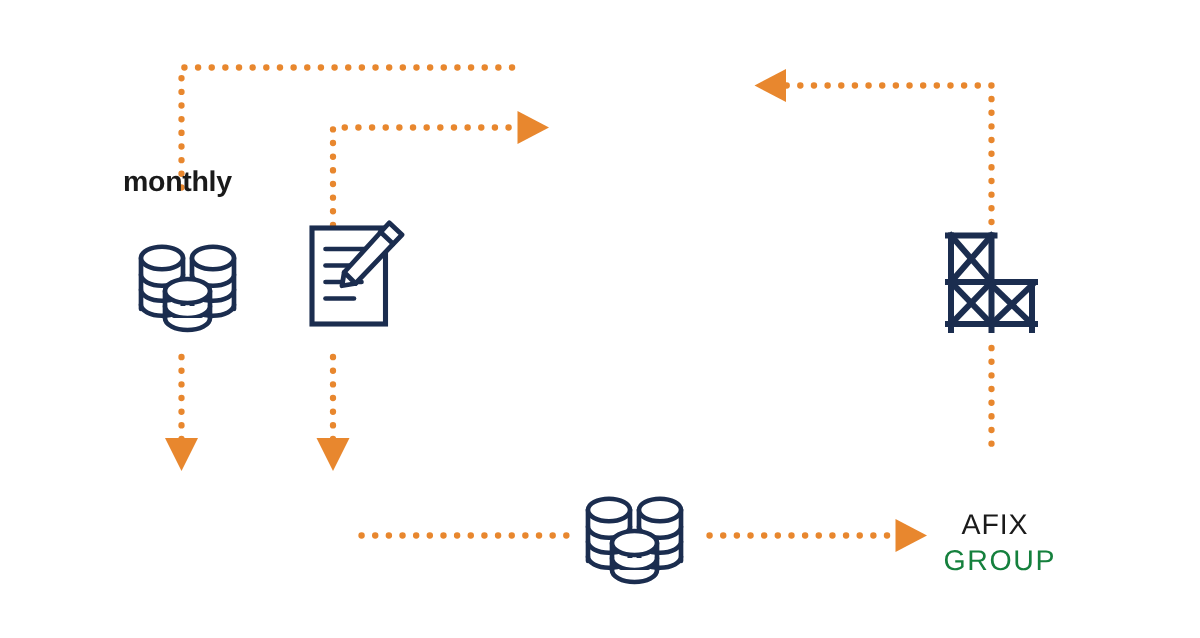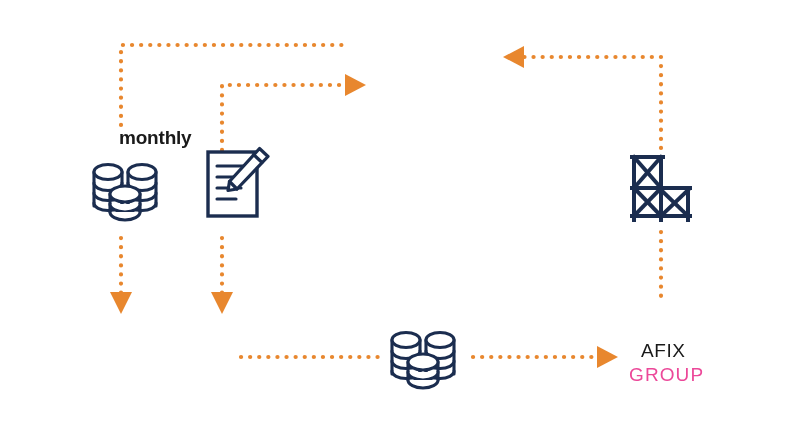--- a/index.html
+++ b/index.html
@@ -24,41 +24,40 @@
     width: 800px;
     height: 425px;
   }
   .label {
     position: absolute;
     white-space: nowrap;
     line-height: 1;
   }
   #label-monthly {
     left: 82px;
-    top: 128px;
+    top: 112px;
     font-size: 19px;
     font-weight: bold;
     color: #1a1a1a;
     letter-spacing: -0.2px;
-    margin-left: 37px;
   }
   #label-afix {
     left: 641px;
     top: 341px;
     font-size: 19px;
     font-weight: normal;
     color: #1a1a1a;
     letter-spacing: 0.6px;
   }
   #label-group {
     left: 629px;
     top: 365px;
     font-size: 19px;
     font-weight: normal;
-    color: #ec4899;
+    color: #15803d;
     letter-spacing: 1.1px;
   }
 </style>
 </head>
 <body>
 
 <div id="diagram-root">
 
   <svg id="flow-svg" viewBox="0 0 800 425">
 

